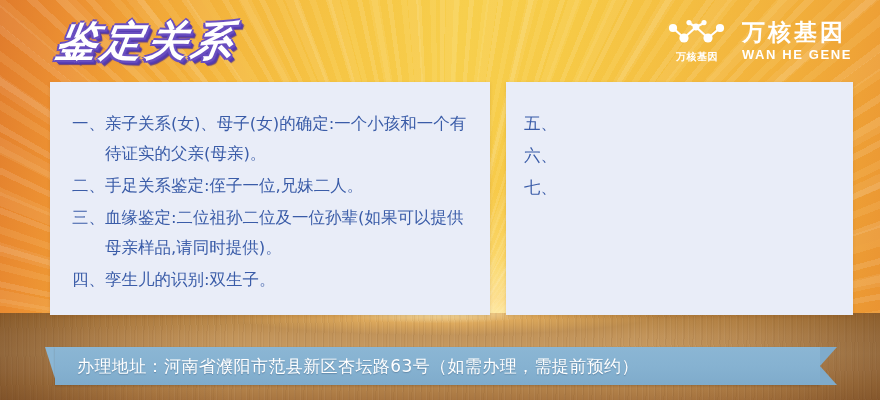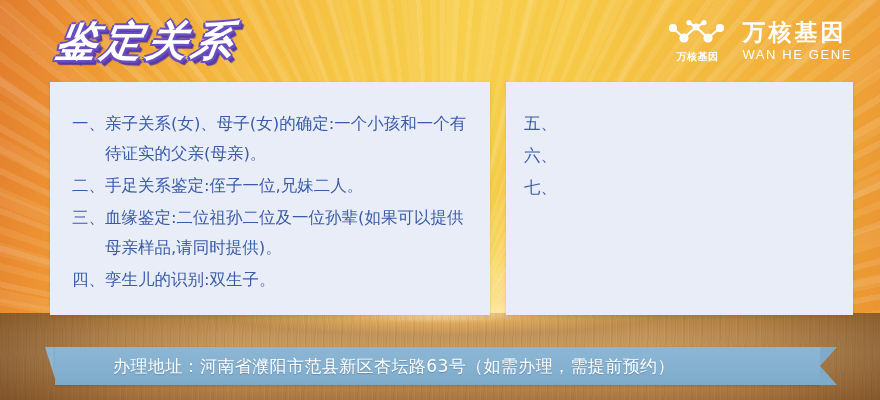--- a/index.html
+++ b/index.html
@@ -123,21 +123,21 @@
     line-height:11px;white-space:nowrap;
   }
   .brand-text{display:flex;flex-direction:column;gap:2px;}
   .brand-cn{
     font-family:"DejaVu Sans","Liberation Sans",sans-serif;
     font-size:23px;font-weight:700;color:#ffffff;letter-spacing:3px;
     line-height:26px;white-space:nowrap;
   }
   .brand-en{
     font-family:"Liberation Sans","DejaVu Sans",sans-serif;
-    font-size:13px;font-weight:400;color:#ffffff;letter-spacing:1.6px;
+    font-size:13px;font-weight:700;color:#ffffff;letter-spacing:1.6px;
     line-height:15px;white-space:nowrap;text-align:right;
   }
 
   
   .panel{
     position:absolute;top:82px;height:233px;
     background:#e9edf8;
     box-shadow:0 1px 3px rgba(120,70,20,.18);
   }
   .panel-left{left:50px;width:440px;}
@@ -178,21 +178,20 @@
     border-bottom:19px solid #7fabcb;
     border-right:17px solid transparent;
   }
   .addrbar-text{
     position:absolute;left:32px;top:0;height:38px;
     display:flex;align-items:center;
     font-family:"DejaVu Sans","Liberation Sans",sans-serif;
     font-size:17px;font-weight:400;color:#ffffff;
     letter-spacing:.4px;white-space:nowrap;
     text-shadow:0 1px 1px rgba(40,70,100,.35);
-    margin-left:36px;
   }
 </style>
 </head>
 <body>
 
 <div id="poster">
 
   <div class="bg-sky"></div>
   <div class="bg-rays"></div>
   <div class="bg-rays2"></div>

